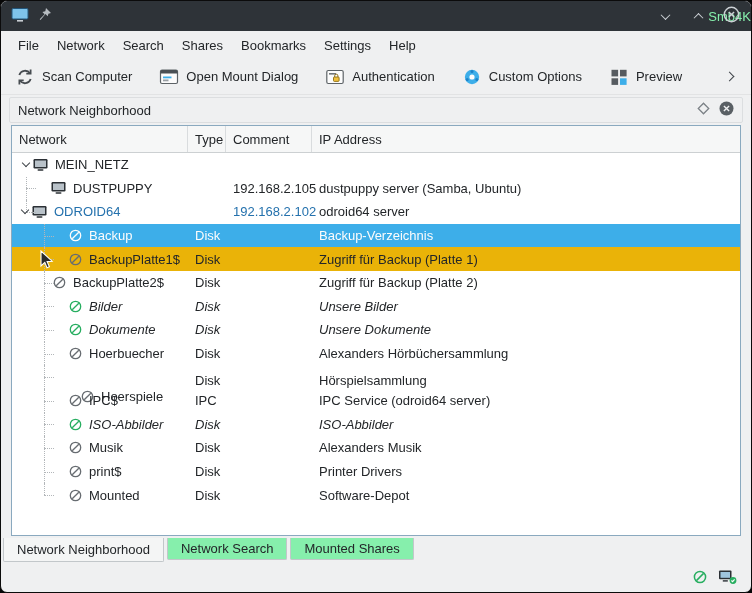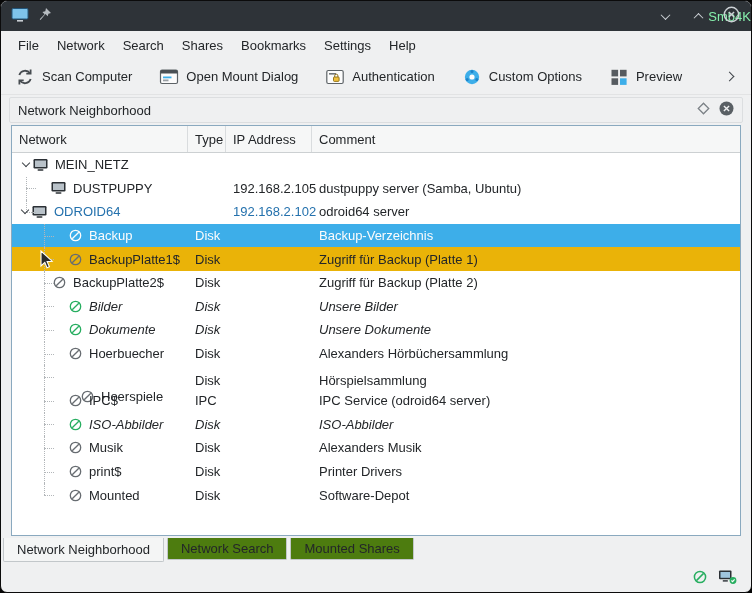--- a/index.html
+++ b/index.html
@@ -51,21 +51,21 @@
   .row.hover{background:#eab308;}
   .row.mounted{font-style:italic;}
   .row.mounted .row-icon{color:#27ae60;}
   .blue{color:#2471ad;}
   .guide-v{position:absolute;top:0;bottom:0;width:0;border-left:1px dotted #b2b6b9;}
   .guide-v.half{bottom:50%;}
   .guide-h{position:absolute;top:50%;height:0;width:10px;border-top:1px dotted #b2b6b9;}
 
   
   .tabsbar{display:flex;align-items:flex-start;height:24px;margin:2px 2px 0;flex:0 0 auto;}
-  .tab{background:#4d7c0f;border:1px solid #c2c7ca;border-top:none;border-radius:0 0 2px 2px;height:22px;display:flex;align-items:center;padding:0 13px;margin-right:3px;}
+  .tab{background:#86efac;border:1px solid #c2c7ca;border-top:none;border-radius:0 0 2px 2px;height:22px;display:flex;align-items:center;padding:0 13px;margin-right:3px;}
   .tab.active{background:#f4f5f5;height:24px;}
 
   
   .statusbar{height:30px;display:flex;align-items:center;justify-content:flex-end;gap:10px;padding:0 14px;flex:0 0 auto;}
   .status-icon{display:flex;align-items:center;}
 
   .cursor{position:absolute;left:40px;top:250px;z-index:50;pointer-events:none;}
 </style>
 </head>
 <body>
@@ -187,22 +187,22 @@
               <path d="M4.9 4.9l5.2 5.2M10.1 4.9l-5.2 5.2" stroke="#eff0f1" stroke-width="1.4"></path>
             </svg></span>
         </span>
     </span>
   </div>
 
   <div class="tableframe">
     <div class="thead" id="thead">
         <div class="th">Network</div>
         <div class="th">Type</div>
+        <div class="th">Comment</div>
         <div class="th">IP Address</div>
-        <div class="th">Comment</div>
       </div>
     <div class="tbody" id="tbody">
         <div class="row">
           <div class="cell name" style="padding-left: 8px;">
             <span class="expander">
               <i class="chev-down"></i>
             </span>
             <span class="row-icon">
               <svg width="17" height="16" viewBox="0 0 17 16">
                 <rect x="1.5" y="2" width="14" height="9.5" rx="1.2" fill="#2b3035"></rect>

